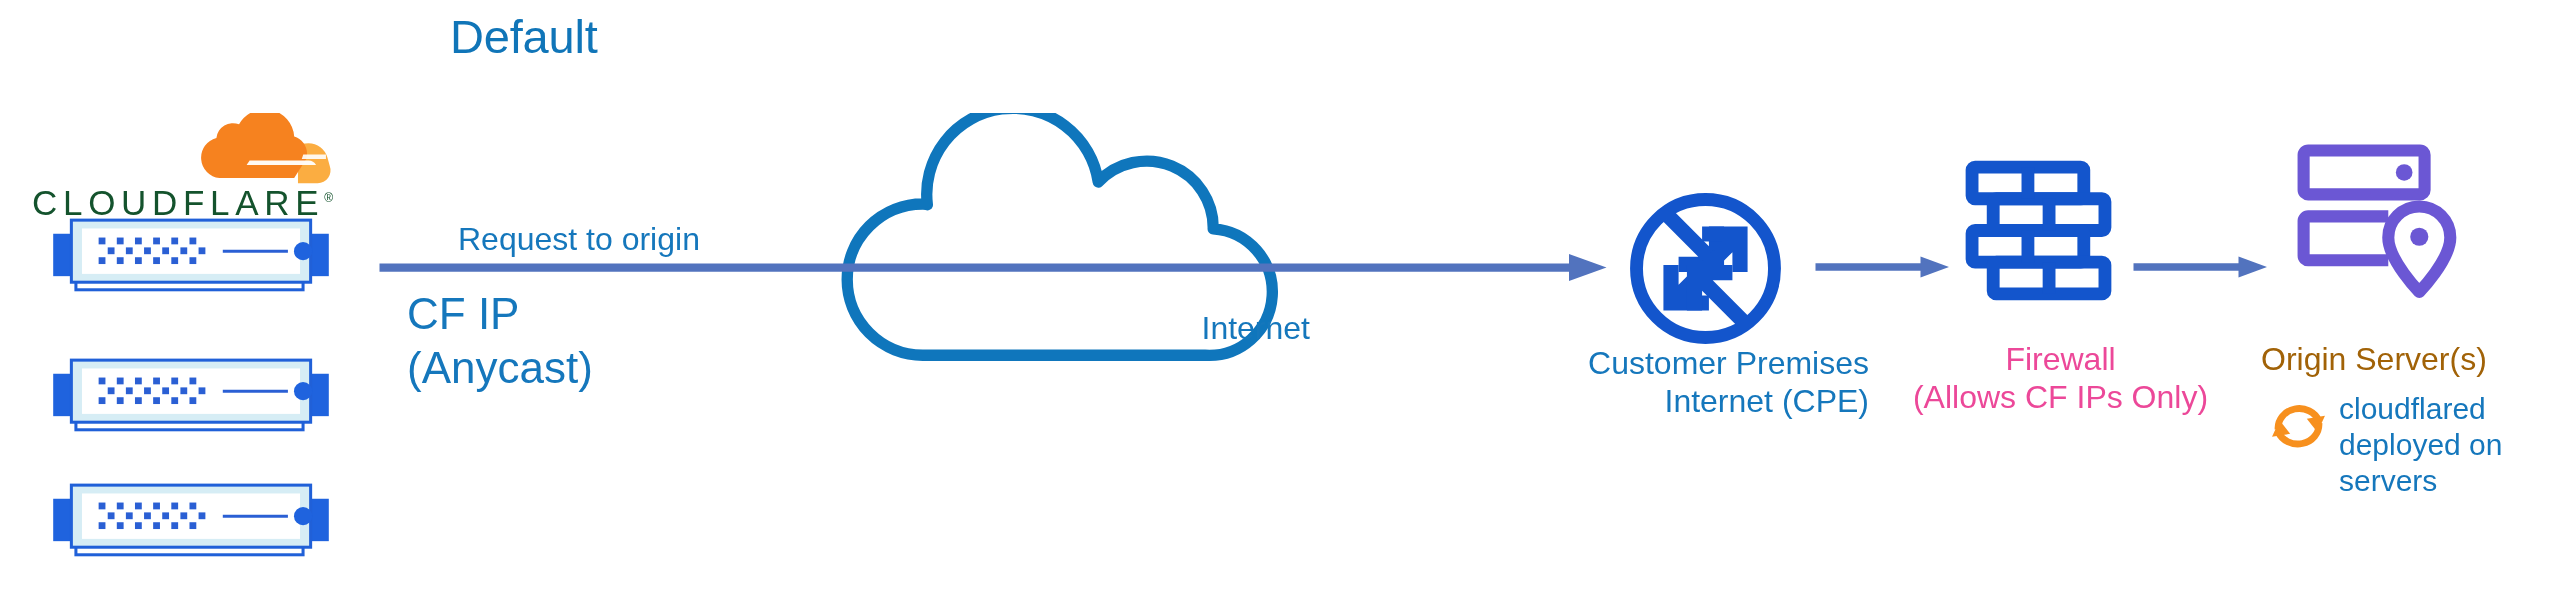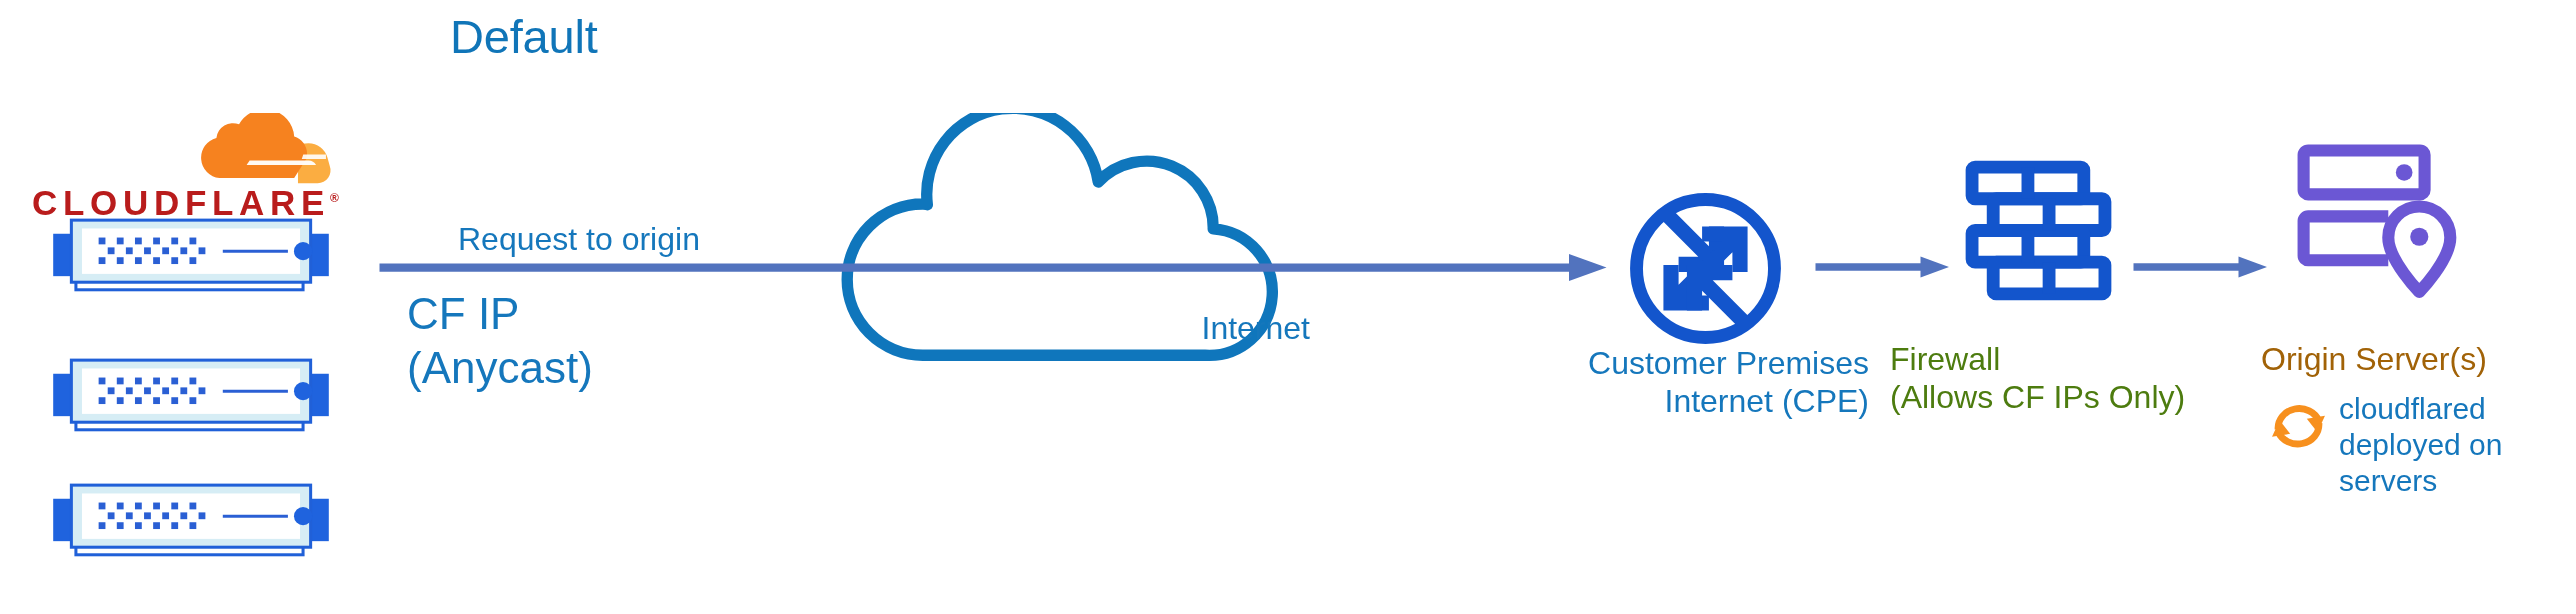--- a/index.html
+++ b/index.html
@@ -39,23 +39,23 @@
     top: 106px;
     width: 318px;
     height: 106px;
   }
   #cf-mark { position: absolute; left: 163px; top: 0px; width: 144px; height: 71px; }
   #cf-wordmark {
     position: absolute;
     left: 0px;
     top: 70px;
     font-size: 35px;
-    font-weight: 700;
+    font-weight: 400;
     letter-spacing: 5.7px;
-    color: #b91c1c;
+    color: #14532d;
     white-space: nowrap;
   }
   #cf-wordmark .reg {
     font-size: 12px;
     vertical-align: super;
     letter-spacing: 0;
   }
 
   
   .server-unit { width: 318px; height: 85px; }
@@ -114,24 +114,24 @@
     color: #1577BC;
   }
   #arrow-cpe-firewall { left: 1815px; top: 248px; width: 136px; height: 24px; }
 
   
   #firewall-icon { left: 1963px; top: 151px; width: 151px; height: 151px; }
   #label-firewall {
     left: 1890px;
     top: 333px;
     width: 341px;
-    text-align: left;
+    text-align: center;
     font-size: 32px;
     line-height: 1.2;
-    color: #4d7c0f;
+    color: #ec4899;
   }
   #arrow-firewall-origin { left: 2133px; top: 248px; width: 136px; height: 24px; }
 
   
   #origin-icon { left: 2296px; top: 136px; width: 174px; height: 155px; }
   #label-origin {
     left: 2261px;
     top: 333px;
     width: 257px;
     text-align: left;

